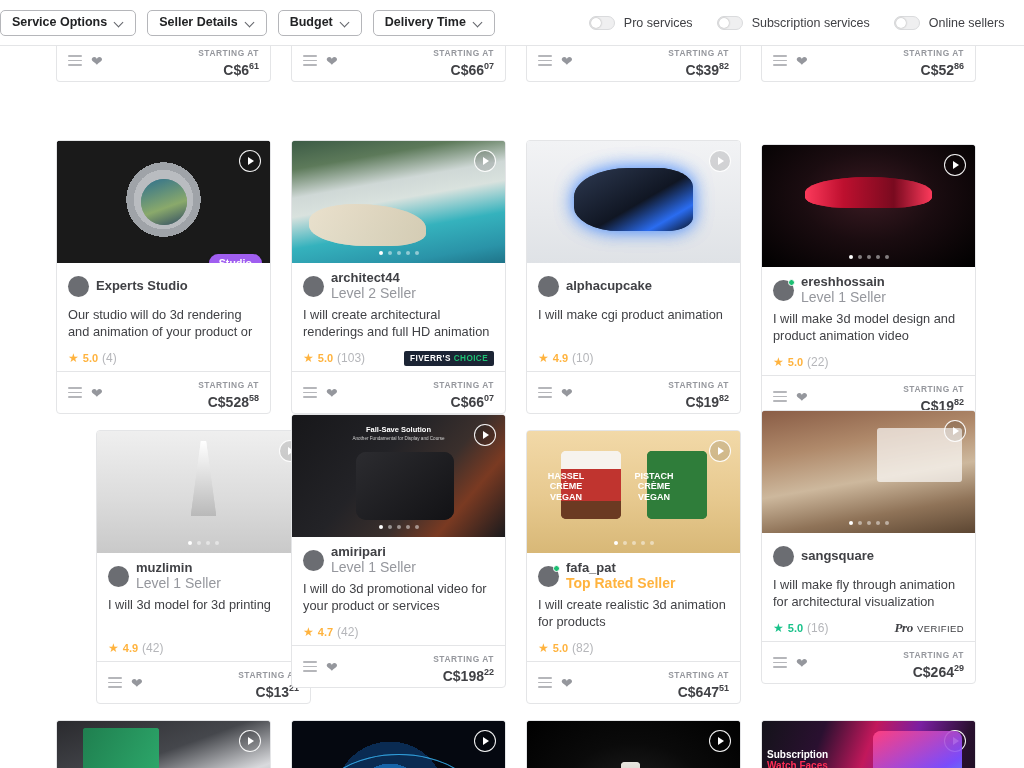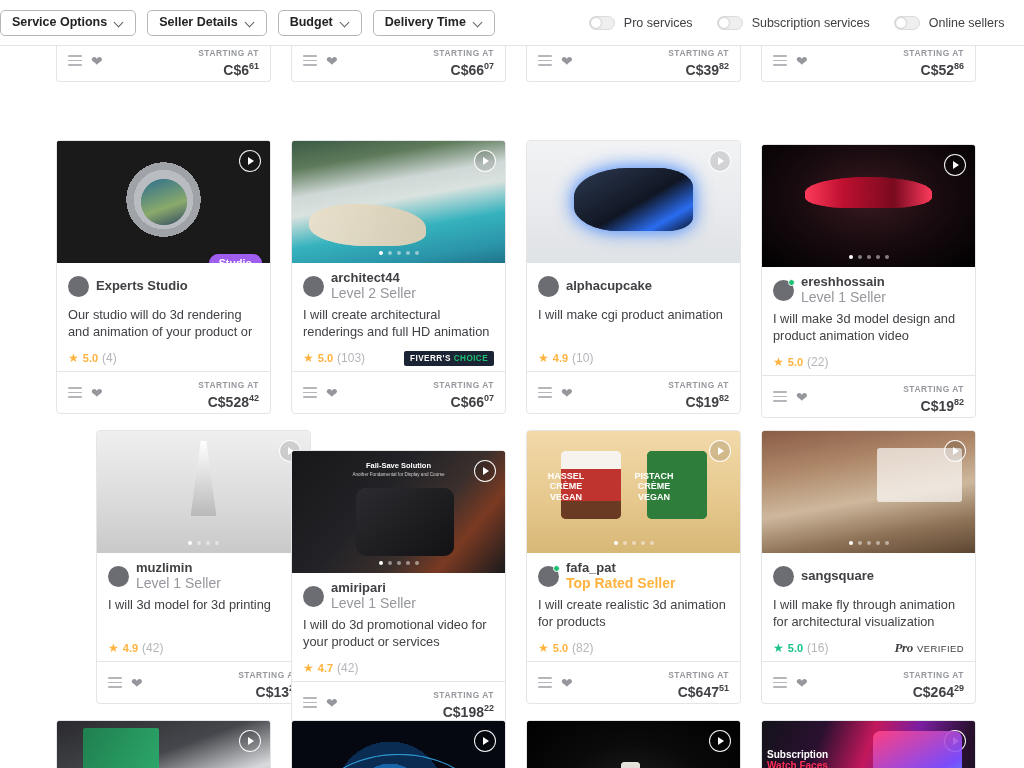--- a/index.html
+++ b/index.html
@@ -381,21 +381,21 @@
           <span class="foot-icons">
             <span class="icon-list">
             <i></i>
             <i></i>
             <i></i>
           </span>
             <span class="icon-heart">❤</span>
           </span>
           <span class="price-wrap">
             <span class="starting-at">STARTING AT</span>
-            <div class="price"><span>C$528</span><sup>42</sup></div>
+            <div class="price"><span>C$528</span><sup>58</sup></div>
           </span>
         </div>
     </div>
     <div class="card" style="left: 291px; top: 94px;">
       <div class="thumb art-resort">
           <div class="thumb-img art-resort"></div>
 
           <div class="play-btn">
           <span class="play-tri"></span>
         </div>
@@ -576,21 +576,21 @@
             <i></i>
           </span>
             <span class="icon-heart">❤</span>
           </span>
           <span class="price-wrap">
             <span class="starting-at">STARTING AT</span>
             <div class="price"><span>C$13</span><sup>21</sup></div>
           </span>
         </div>
     </div>
-    <div class="card" style="left: 291px; top: 404px;">
+    <div class="card" style="left: 291px; top: 368px;">
       <div class="thumb art-phone">
           <div class="thumb-img art-phone"></div>
           <div class="phone-txt">
             <div class="t1">Fall-Save Solution</div>
             <div class="t2">Another Fundamental for Display and Course</div>
           </div>
           <div class="play-btn">
           <span class="play-tri"></span>
         </div>
           <div class="dots">
@@ -678,21 +678,21 @@
             <i></i>
           </span>
             <span class="icon-heart">❤</span>
           </span>
           <span class="price-wrap">
             <span class="starting-at">STARTING AT</span>
             <div class="price"><span>C$647</span><sup>51</sup></div>
           </span>
         </div>
     </div>
-    <div class="card" style="left: 761px; top: 384px;">
+    <div class="card" style="left: 761px; top: 364px;">
       <div class="thumb art-loft">
           <div class="thumb-img art-loft"></div>
 
           <div class="play-btn">
           <span class="play-tri"></span>
         </div>
           <div class="dots">
           <span class="dot active"></span>
           <span class="dot"></span>
           <span class="dot"></span>

